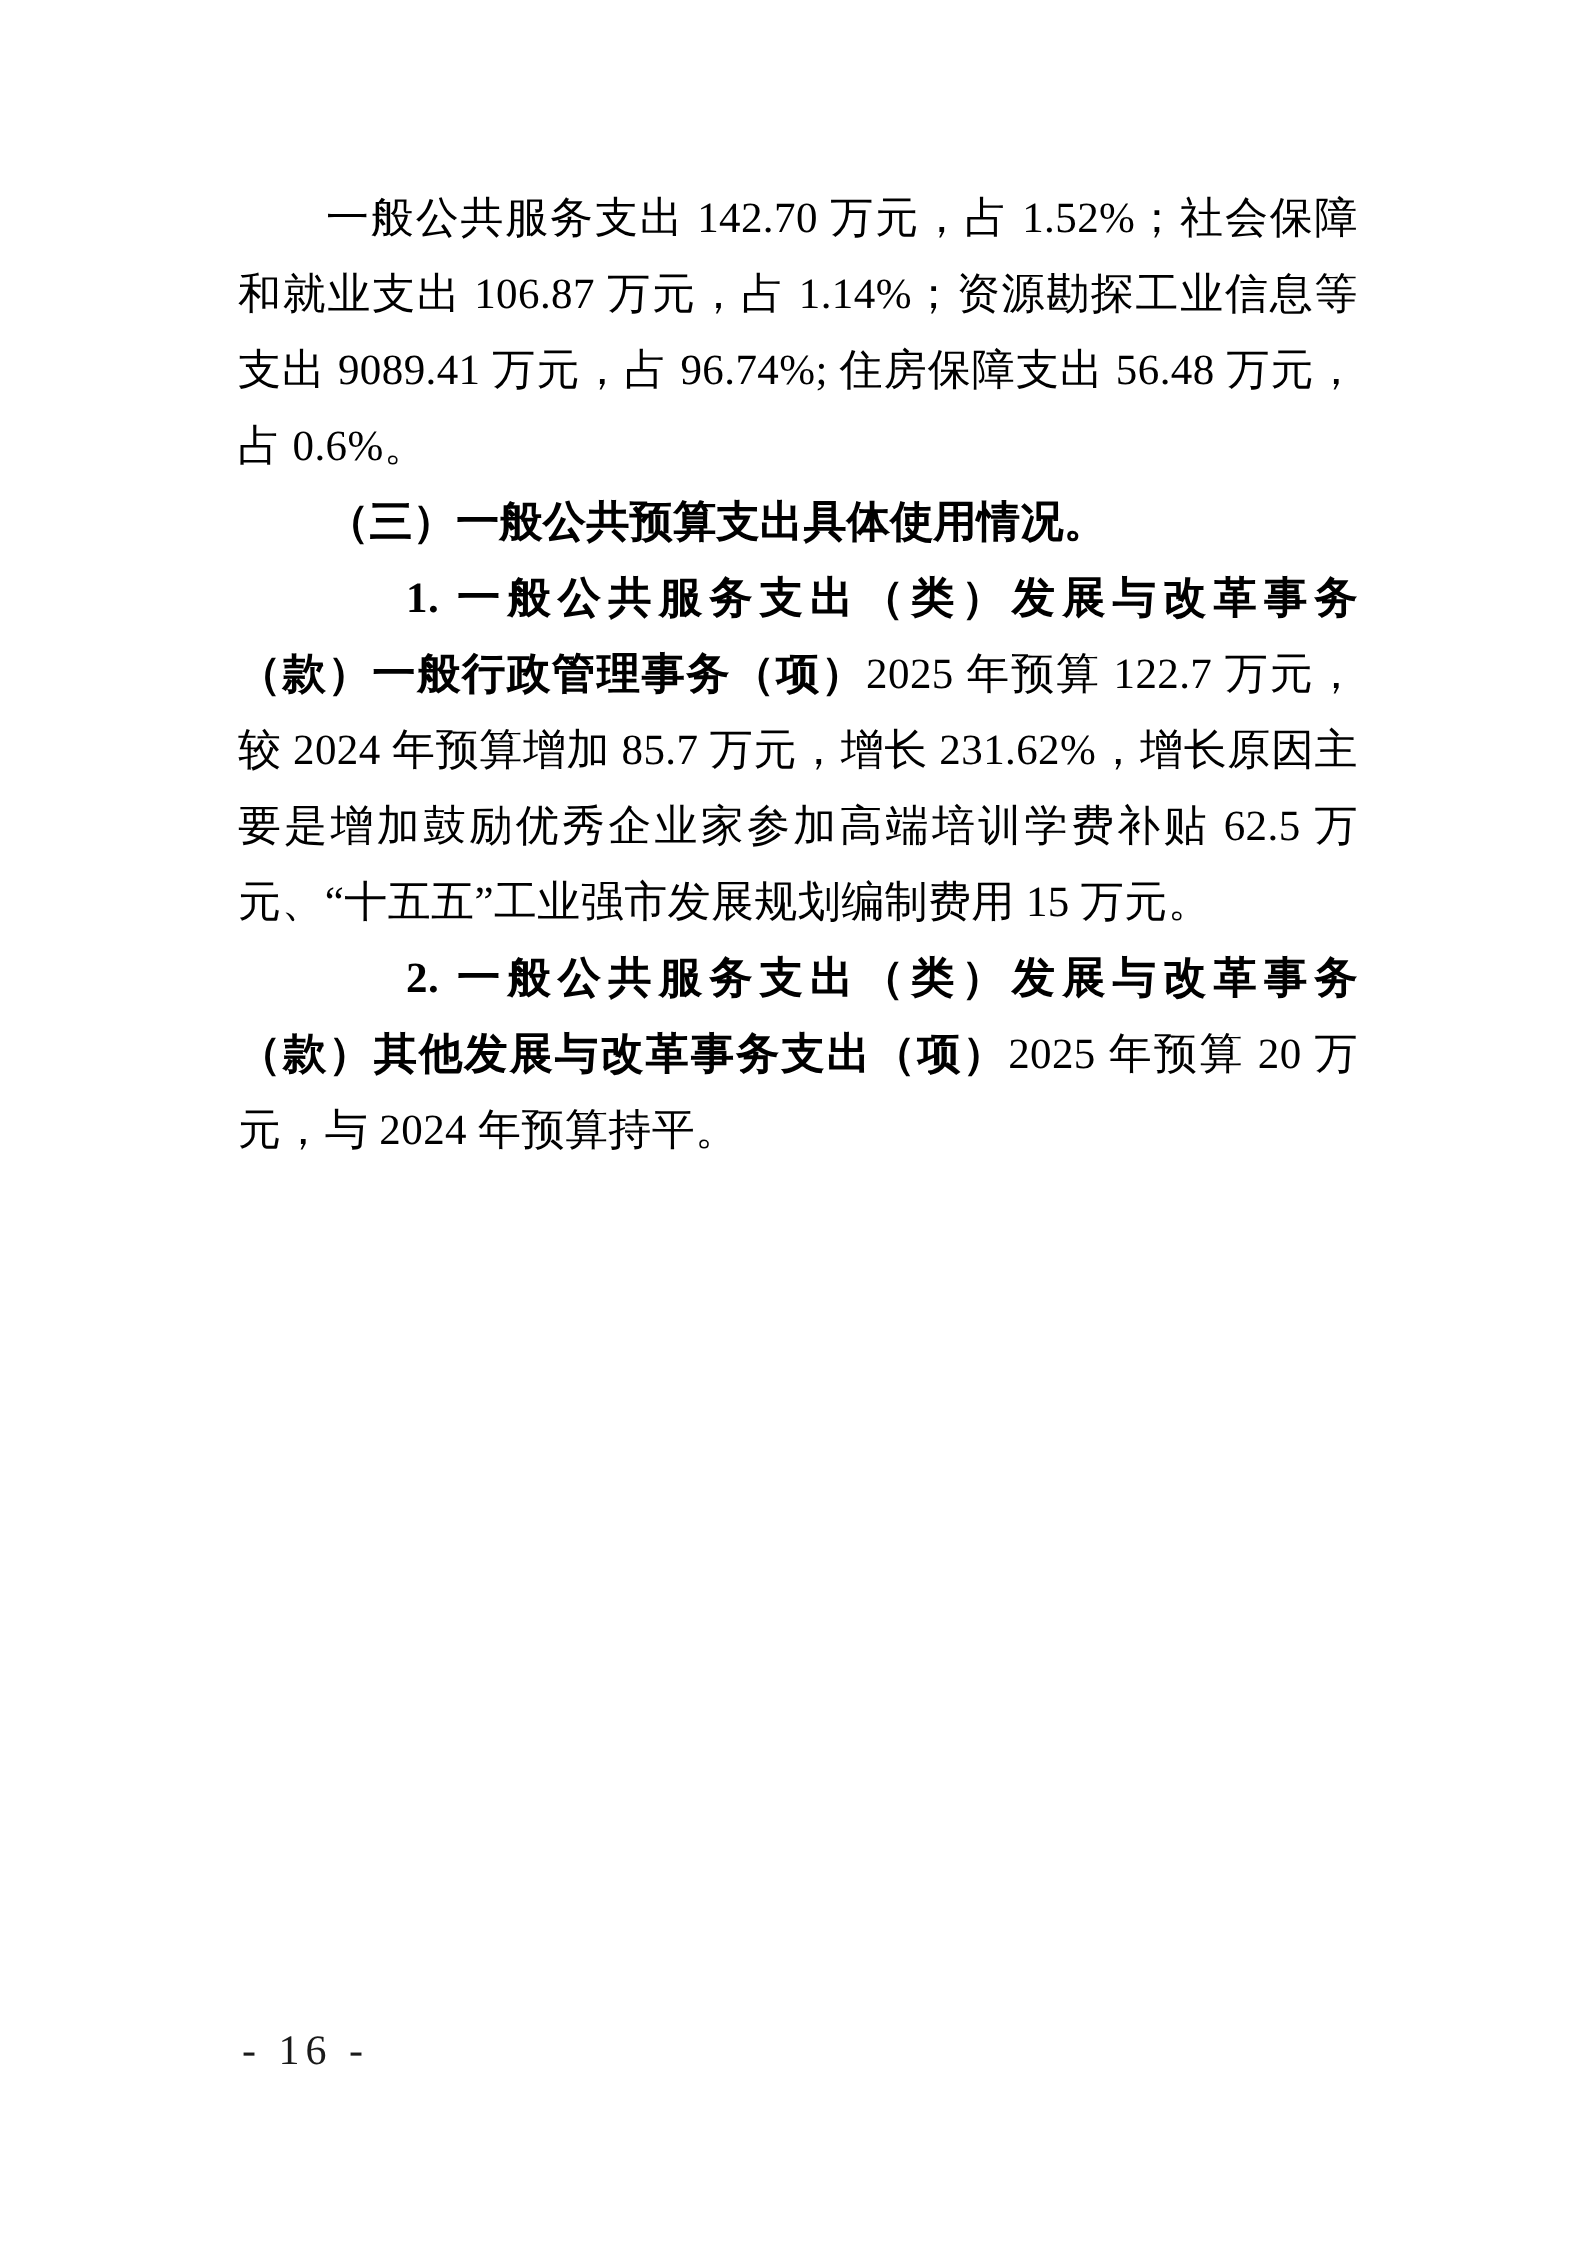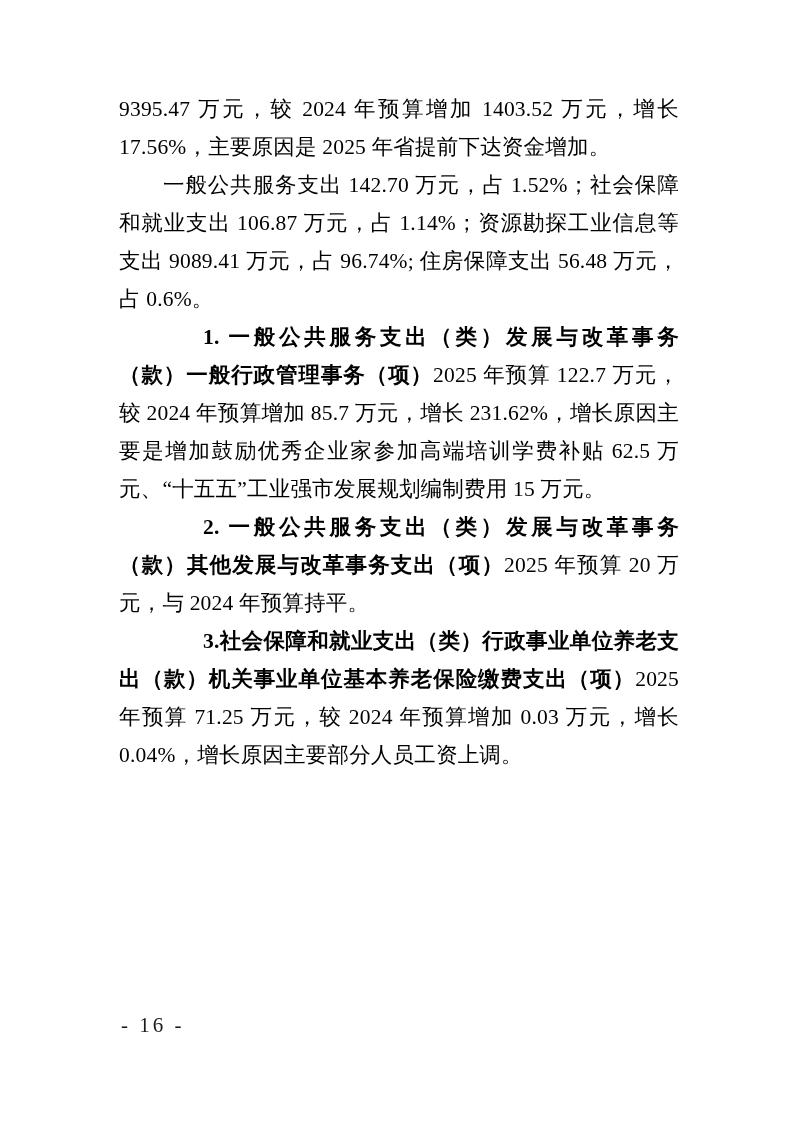--- a/index.html
+++ b/index.html
@@ -49,30 +49,29 @@
     letter-spacing: 3px;
     color: #1a1a1a;
   }
 </style>
 </head>
 <body>
 
 <div class="page">
   <div class="content">
 
-    <p class="body">9395.47 万元，较 2024 年预算增加 1403.52 万元，增长 17.56%，主要原因是 2025 年省提前下达资金增加。</p>
 
 
     <p class="body indent">一般公共服务支出 142.70 万元，占 1.52%；社会保障和就业支出 106.87 万元，占 1.14%；资源勘探工业信息等支出 9089.41 万元，占 96.74%; 住房保障支出 56.48 万元，占 0.6%。</p>
 
+    <p class="heading indent">（三）一般公共预算支出具体使用情况。</p>
 
     <p class="body indent"><span class="bold-lead">1. 一般公共服务支出（类）发展与改革事务（款）一般行政管理事务（项）</span><span>2025 年预算 122.7 万元，较 2024 年预算增加 85.7 万元，增长 231.62%，增长原因主要是增加鼓励优秀企业家参加高端培训学费补贴 62.5 万元、“十五五”工业强市发展规划编制费用 15 万元。</span></p>
 
     <p class="body indent"><span class="bold-lead">2. 一般公共服务支出（类）发展与改革事务（款）其他发展与改革事务支出（项）</span><span>2025 年预算 20 万元，与 2024 年预算持平。</span></p>
 
-    <p class="body indent"><span class="bold-lead">3.社会保障和就业支出（类）行政事业单位养老支出（款）机关事业单位基本养老保险缴费支出（项）</span><span>2025 年预算 71.25 万元，较 2024 年预算增加 0.03 万元，增长 0.04%，增长原因主要部分人员工资上调。</span></p>
 
 
 
   </div>
 
   <div class="page-number">- 16 -</div>
 </div>
 
 </body></html>

